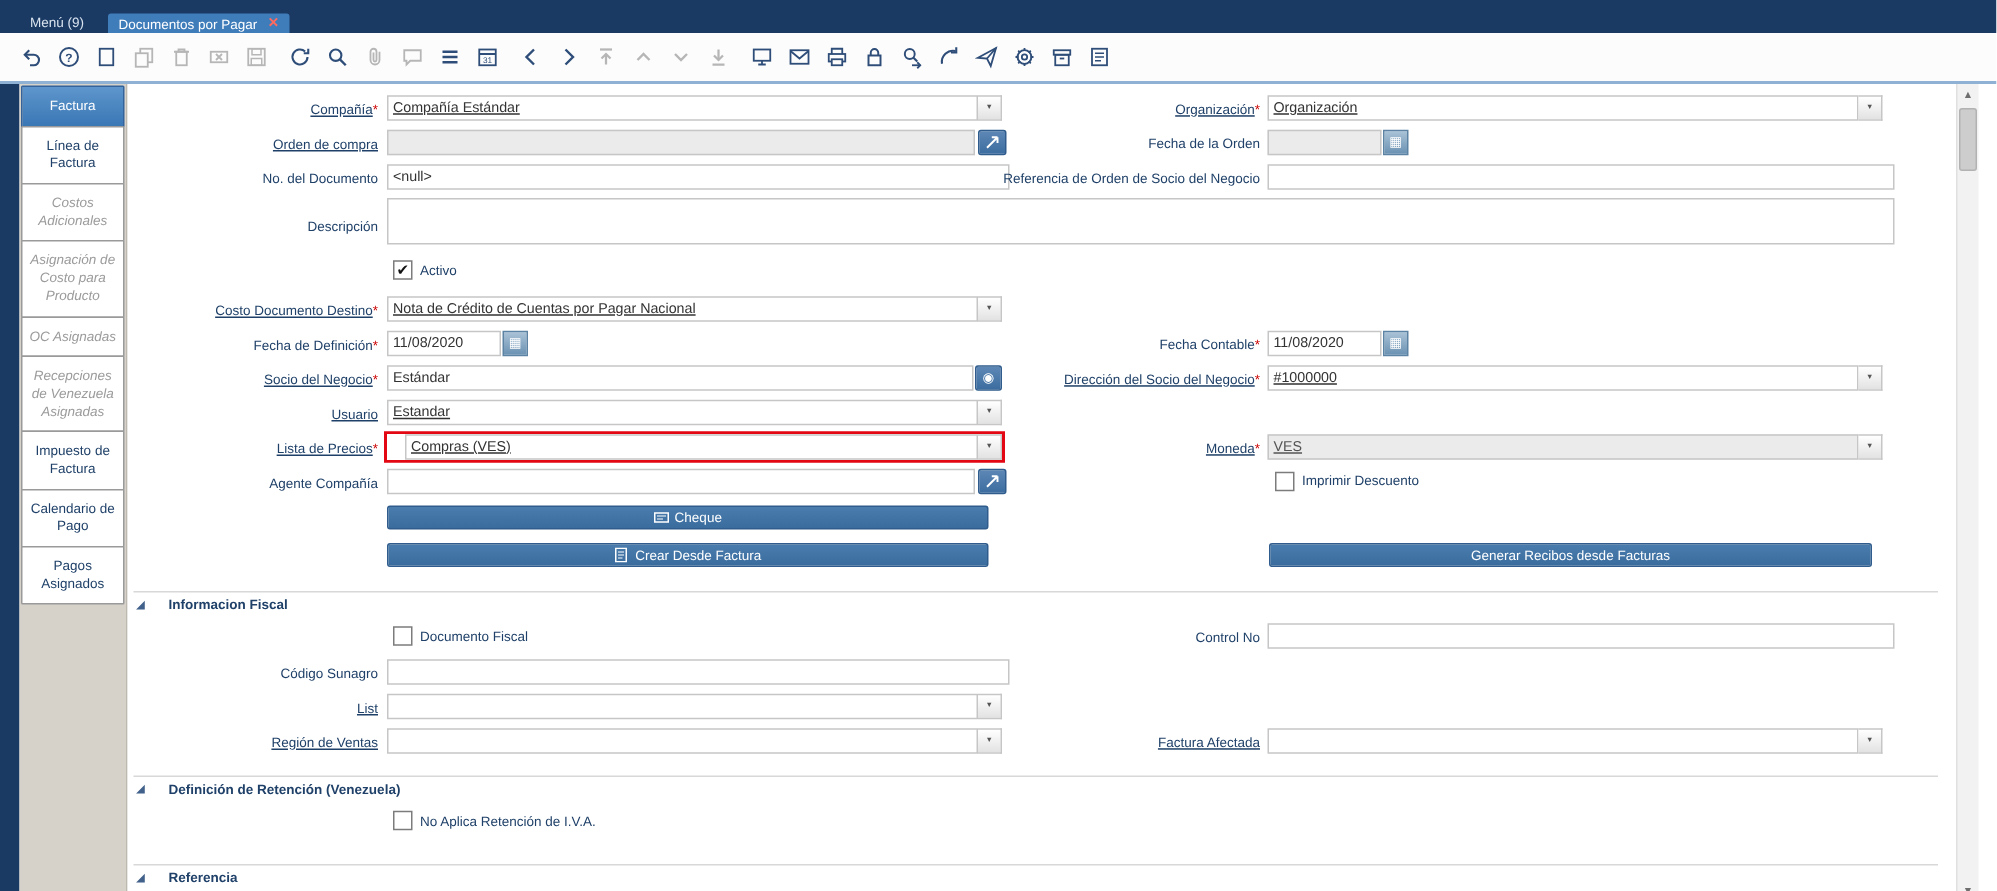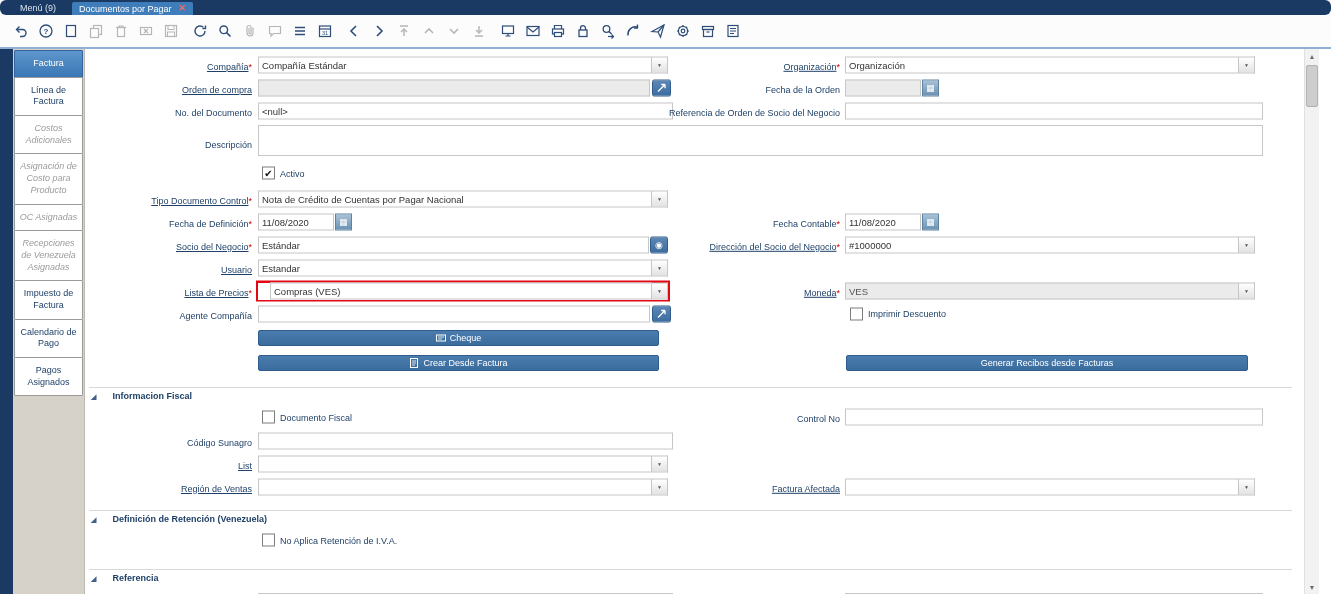--- a/index.html
+++ b/index.html
@@ -4,21 +4,21 @@
 <style>
   :root{
     --topbar:#1a3a64; --tabblue:#3f7cba; --btnblue:#3d6f9f; --red:#e30613;
     --label:#1f4068; --iconblue:#2e4d78;
   }
   *{box-sizing:border-box;}
   html,body{margin:0;padding:0;}
   body{width:1331px;height:594px;overflow:hidden;background:#fff;
        font-family:"Liberation Sans",sans-serif;-webkit-font-smoothing:antialiased;}
   
-  .topbar{height:15px;background:var(--topbar);display:flex;align-items:flex-end;border-radius:6px;}
+  .topbar{height:22px;background:var(--topbar);display:flex;align-items:flex-end;}
   .menutab{color:#d9e3ef;font-size:9px;padding:0 16px 2px 20px;cursor:pointer;}
   .activetab{background:var(--tabblue);color:#fff;font-size:9px;height:13px;
              padding:0 7px;border-radius:2px 2px 0 0;display:flex;align-items:center;gap:7px;}
   .closex{color:#ff6a5e;font-weight:bold;font-size:9px;line-height:1;cursor:pointer;}
   
   .toolbar{height:34px;background:#fcfcfc;border-bottom:2px solid #8fb2d4;
            display:flex;align-items:center;padding-left:8px;}
   .ticon{width:25px;height:22px;display:flex;align-items:center;justify-content:center;
          color:var(--iconblue);cursor:pointer;}
   .ticon.disabled{color:#b6b6b6;cursor:default;}
@@ -51,21 +51,21 @@
   .l2{left:500px;width:255px;text-align:right;line-height:1.15;}
   .f2{left:760px;}
   .lbl{font-size:9px;color:var(--label);}
   .u{text-decoration:underline;cursor:pointer;}
   .req{color:#cc0000;font-size:9px;}
   
   .tfield{border:1px solid #c6c6c6;height:17px;background:#fff;display:flex;
           align-items:center;padding:0 3px;font-size:9.5px;color:#333;}
   .combo{display:flex;height:17px;}
   .ctxt{flex:1;border:1px solid #c6c6c6;background:#fff;display:flex;align-items:center;
-        padding:0 3px;font-size:9.5px;color:#333;overflow:hidden;white-space:nowrap;}
+        padding:0 3px;font-size:9.5px;color:#333;overflow:hidden;white-space:nowrap;text-decoration:underline;}
   .cbtn{width:16px;border:1px solid #c6c6c6;border-left:none;
         background:linear-gradient(#ffffff,#e2e2e2);display:flex;align-items:center;
         justify-content:center;font-size:5px;color:#555;cursor:pointer;}
   .dis{background:#ebebeb !important;color:#555;}
   .redbox{box-shadow:0 0 0 2px var(--red);padding-left:12px;}
   .calbtn{width:17px;height:17px;border:1px solid #5d83a4;margin-left:1px;cursor:pointer;
           background:linear-gradient(#a9c2d6,#6b92b3);color:#fff;font-size:9px;
           display:flex;align-items:center;justify-content:center;}
   .sqbtn{width:19px;height:17px;border:1px solid #2f5c8c;border-radius:2px;margin-left:2px;
          background:linear-gradient(#5d87b5,#3c6da0);display:flex;align-items:center;
@@ -349,21 +349,21 @@
       <div class="cell" style="left:177px">
           <span class="cbwrap">
             <span class="checkbox">✔</span>
             <span class="cblabel">Activo</span>
           </span>
         </div>
     </div>
     <div style="height:3px"></div>
 
     <div class="row" style="height:23px">
-      <div class="cell l1"><span class="lbl u">Tipo Documento Control</span><span class="req">*</span></div>
+      <div class="cell l1"><span class="lbl u">Costo Documento Destino</span><span class="req">*</span></div>
       <div class="cell f1">
           <div class="combo" style="width:410px">
         <div class="ctxt">Nota de Crédito de Cuentas por Pagar Nacional</div>
         <div class="cbtn">▼</div>
           </div>
         </div>
     </div>
 
     <div class="row" style="height:23px">
       <div class="cell l1"><span class="lbl">Fecha de Definición</span><span class="req">*</span></div>

